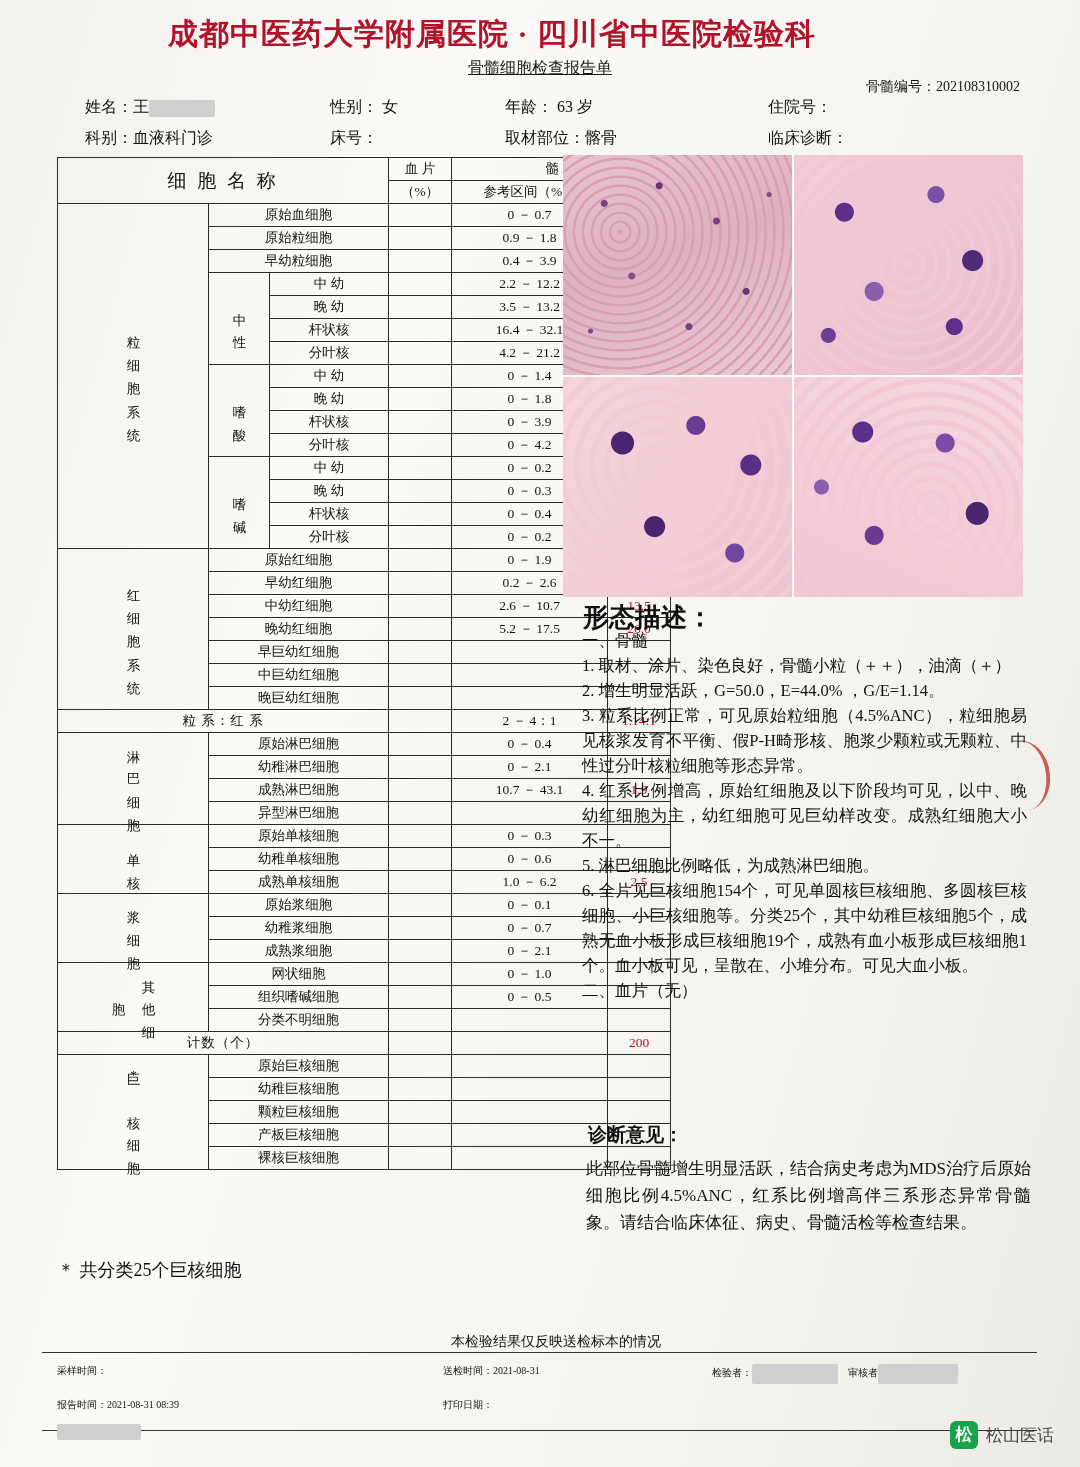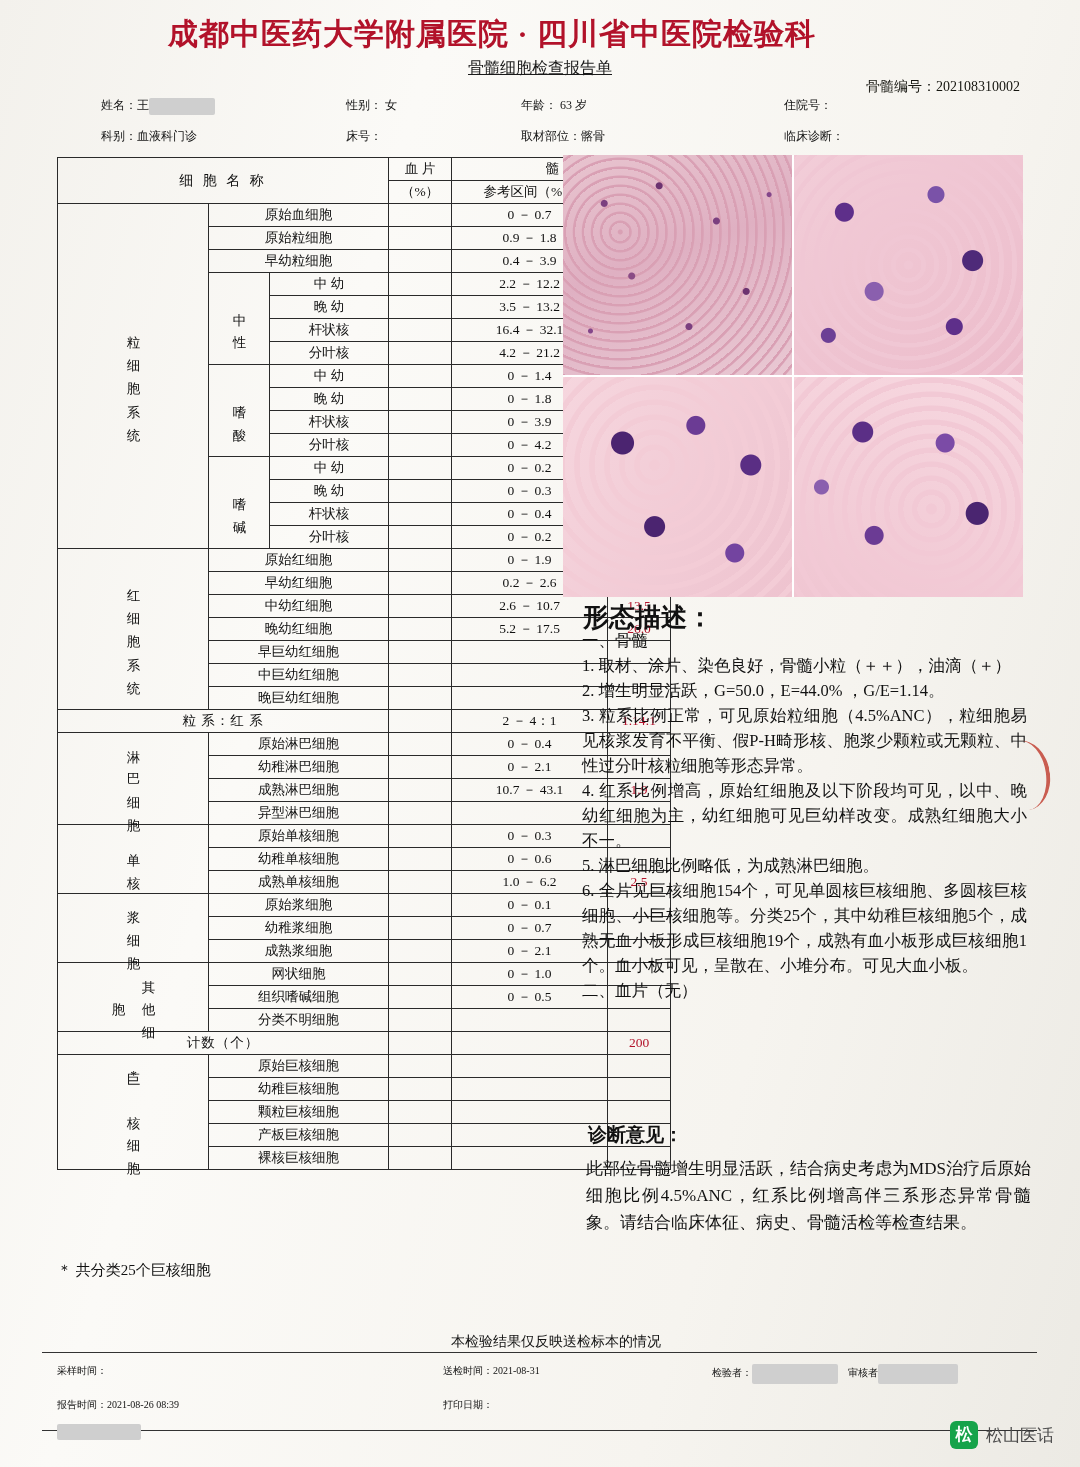--- a/index.html
+++ b/index.html
@@ -20,21 +20,21 @@
     font-size:30px;font-weight:bold;color:#b2122a;letter-spacing:1px;
     font-family:"Liberation Serif",serif;
   }
   .sub-title{
     position:absolute;left:0;top:58px;width:1080px;text-align:center;
     font-size:16px;color:#1a1a1a;text-decoration:underline;
   }
   .bm-no{
     position:absolute;right:60px;top:78px;font-size:14px;color:#15150f;
   }
-  .info-row{position:absolute;font-size:12px;color:#121212;margin-left:16px;}
+  .info-row{position:absolute;font-size:16px;color:#121212;}
   .redact{
     display:inline-block;background:#cfcfcf;border-radius:2px;
     vertical-align:middle;
   }
   
   table.main{
     position:absolute;left:57px;top:157px;border-collapse:collapse;
     font-size:13.5px;color:#111;background:transparent;
   }
   table.main td,table.main th{
@@ -105,21 +105,21 @@
   .diag-title{position:absolute;left:588px;top:1122px;font-size:19px;font-weight:bold;}
   .diag-body{
     position:absolute;left:586px;top:1155px;width:445px;
     font-size:17px;line-height:27px;text-align:justify;
   }
   .redmark{
     position:absolute;left:1006px;top:740px;width:40px;height:70px;
     border-right:4px solid #c0392b;border-radius:0 60% 60% 0/0 50% 50% 0;
     transform:rotate(-8deg);opacity:.8;
   }
-  .footnote{position:absolute;left:57px;top:1258px;font-size:15px;line-height:24px;}
+  .footnote{position:absolute;left:57px;top:1258px;font-size:18px;line-height:24px;}
   .notice{position:absolute;left:0;top:1333px;width:1080px;text-align:center;font-size:14px;padding-left:16px;}
   .hr-top{position:absolute;left:42px;top:1352px;width:995px;border-top:1px solid #333;}
   .hr-bot{position:absolute;left:42px;top:1430px;width:995px;border-top:1px solid #333;}
   .foot-row{position:absolute;font-size:10px;}
   .wm{
     position:absolute;right:26px;bottom:18px;display:flex;align-items:center;gap:8px;
     font-size:17px;color:#4b4b4b;
   }
   .wm-logo{
     width:28px;height:28px;border-radius:6px;background:#16a34a;color:#fff;
@@ -159,21 +159,21 @@
   <div class="info-row" style="left:505px;top:128px;">
     <span>取材部位：</span><span>髂骨</span>
   </div>
   <div class="info-row" style="left:768px;top:128px;">
     <span>临床诊断：</span><span></span>
   </div>
 
   <table class="main">
     <tbody>
         <tr>
-      <td class="hdr-cell c-name" colspan="3" rowspan="2" style="width:186px;font-size:14px;letter-spacing:3px;">细 胞 名 称</td>
+      <td class="hdr-cell c-name" colspan="3" rowspan="2" style="width:186px;font-size:19px;letter-spacing:3px;">细 胞 名 称</td>
       <td class="hdr-cell c-blood">血 片</td>
       <td class="hdr-cell" colspan="2">髓 片</td>
     </tr>
     <tr>
       <td class="hdr-cell c-blood">（%）</td>
       <td class="hdr-cell c-ref">参考区间（%）</td>
       <td class="hdr-cell c-val" style="color:#111">（%）</td>
     </tr>
 
     <tr>
@@ -475,21 +475,21 @@
   </div>
 
   <div class="notice">本检验结果仅反映送检标本的情况</div>
   <div class="hr-top"></div>
   <div class="hr-bot"></div>
 
   <div class="foot-row" style="left:57px;top:1364px;">
     <span>采样时间：</span><span></span>
   </div>
   <div class="foot-row" style="left:57px;top:1398px;">
-    <span>报告时间：</span><span>2021-08-26  08:39</span>
+    <span>报告时间：</span><span>2021-08-31  08:39</span>
   </div>
   <div class="foot-row" style="left:443px;top:1364px;">
     <span>送检时间：</span><span>2021-08-31</span>
   </div>
   <div class="foot-row" style="left:443px;top:1398px;">
     <span>打印日期：</span><span></span>
   </div>
   <div class="foot-row" style="left:712px;top:1364px;">
     <span>检验者：</span><span class="redact" style="width:86px;height:20px;"></span>
   </div>

